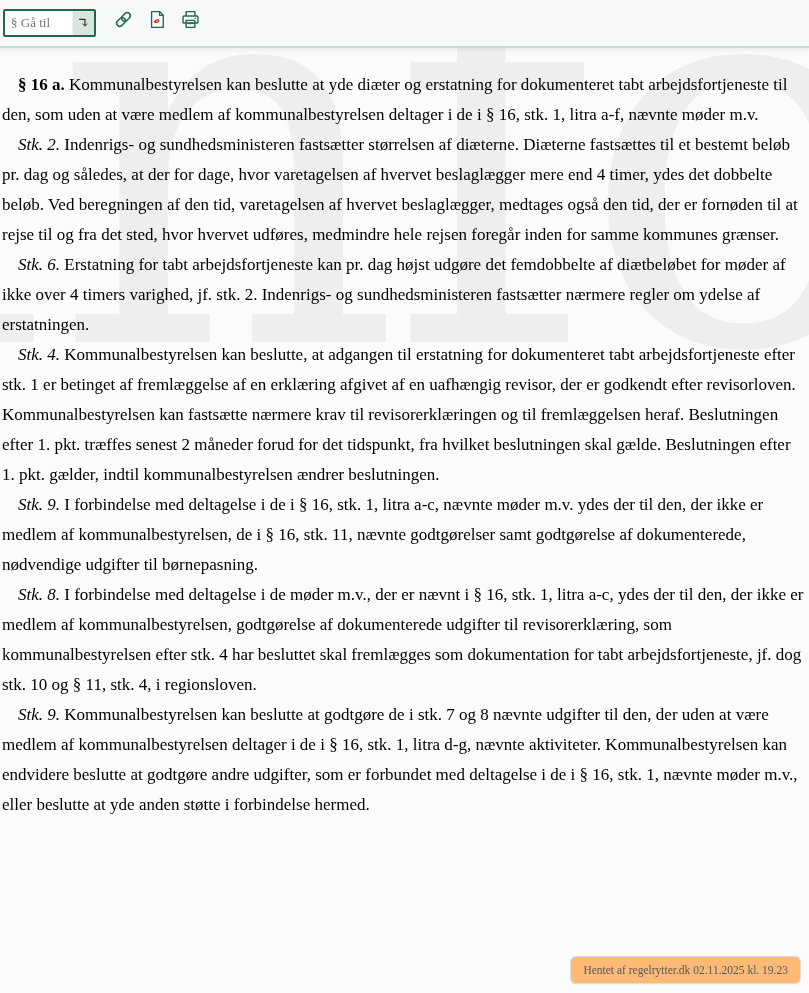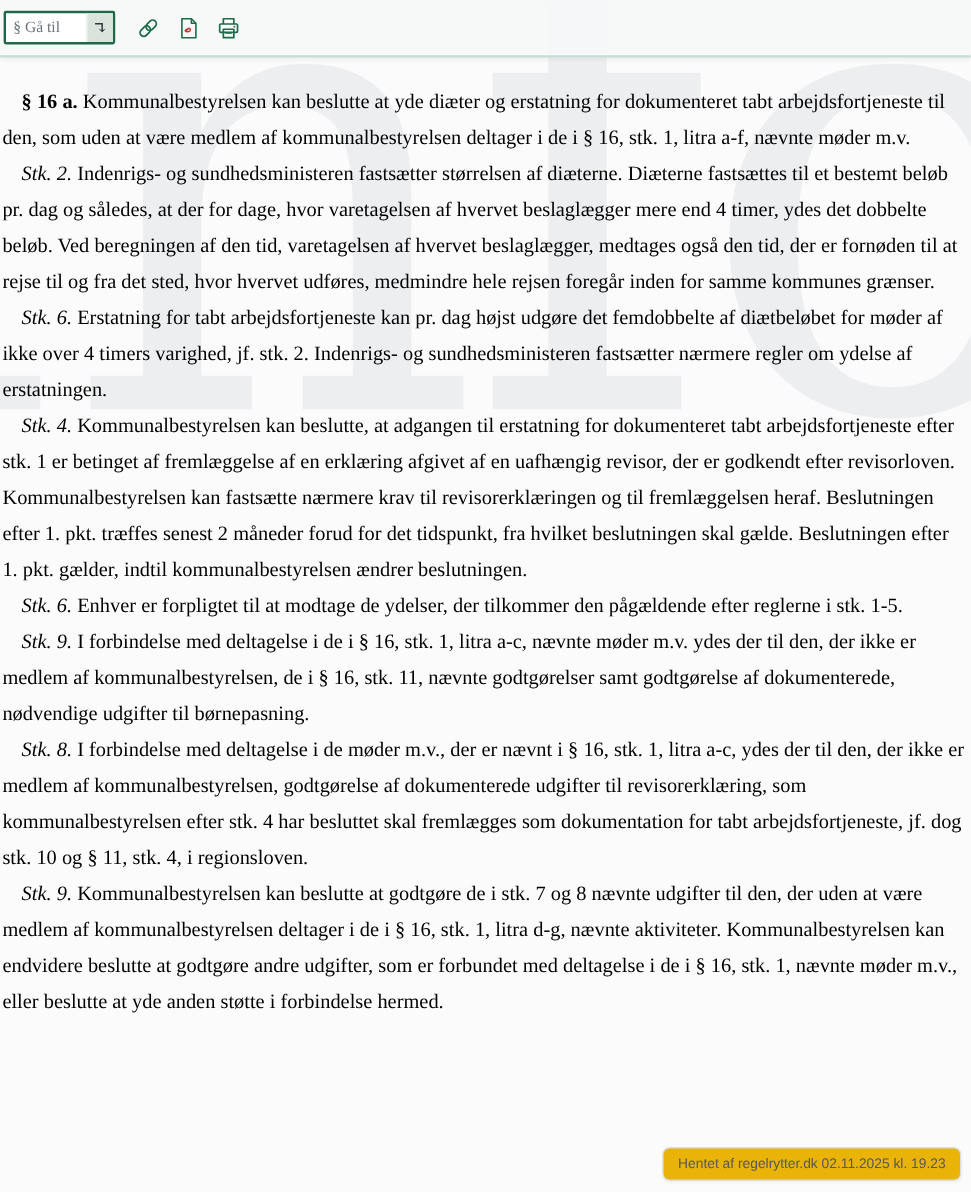--- a/index.html
+++ b/index.html
@@ -41,21 +41,21 @@
     justify-content: space-between;
     padding: 0 8px 0 3px;
   }
   .doc-title {
     font-size: 20px;
     color: #1e2b33;
     letter-spacing: 0.2px;
   }
   .header-controls {
     display: flex;
-    align-items: center;
+    align-items: flex-start;
     gap: 13px;
   }
   .goto-box {
     display: flex;
     align-items: stretch;
     height: 28px;
     width: 93px;
     border: 2px solid #20684a;
     border-radius: 2px;
     background: #ffffff;
@@ -117,25 +117,25 @@
   }
   .para-label-bold { font-weight: bold; }
   .para-label-italic { font-style: italic; }
 
   
   .stamp {
     position: absolute;
     right: 8px;
     bottom: 9px;
     z-index: 3;
-    background: #eab308;
+    background: #fdba74;
     border: 1px solid #dadce0;
     border-radius: 6px;
     padding: 7px 12px;
-    font-family: Liberation Sans, sans-serif;
+    font-family: Liberation Serif, serif;
     font-size: 11.5px;
     color: #55585e;
     box-shadow: 0 1px 2px rgba(0,0,0,0.04);
     white-space: nowrap;
   }
 </style>
 </head>
 <body>
 
 <div class="watermark">Information</div>
@@ -183,19 +183,18 @@
       </span>
     </button>
   </div>
 </div>
 
 <div class="doc-body" id="doc-body">
     <p><span class="para-label-bold">§ 16 a.</span><span> Kommunalbestyrelsen kan beslutte at yde diæter og erstatning for dokumenteret tabt arbejdsfortjeneste til den, som uden at være medlem af kommunalbestyrelsen deltager i de i § 16, stk. 1, litra a-f, nævnte møder m.v.</span></p>
     <p><span class="para-label-italic">Stk. 2.</span><span> Indenrigs- og sundhedsministeren fastsætter størrelsen af diæterne. Diæterne fastsættes til et bestemt beløb pr. dag og således, at der for dage, hvor varetagelsen af hvervet beslaglægger mere end 4 timer, ydes det dobbelte beløb. Ved beregningen af den tid, varetagelsen af hvervet beslaglægger, medtages også den tid, der er fornøden til at rejse til og fra det sted, hvor hvervet udføres, medmindre hele rejsen foregår inden for samme kommunes grænser.</span></p>
     <p><span class="para-label-italic">Stk. 6.</span><span> Erstatning for tabt arbejdsfortjeneste kan pr. dag højst udgøre det femdobbelte af diætbeløbet for møder af ikke over 4 timers varighed, jf. stk. 2. Indenrigs- og sundhedsministeren fastsætter nærmere regler om ydelse af erstatningen.</span></p>
     <p><span class="para-label-italic">Stk. 4.</span><span> Kommunalbestyrelsen kan beslutte, at adgangen til erstatning for dokumenteret tabt arbejdsfortjeneste efter stk. 1 er betinget af fremlæggelse af en erklæring afgivet af en uafhængig revisor, der er godkendt efter revisorloven. Kommunalbestyrelsen kan fastsætte nærmere krav til revisorerklæringen og til fremlæggelsen heraf. Beslutningen efter 1. pkt. træffes senest 2 måneder forud for det tidspunkt, fra hvilket beslutningen skal gælde. Beslutningen efter 1. pkt. gælder, indtil kommunalbestyrelsen ændrer beslutningen.</span></p>
-    <p><span class="para-label-italic">Stk. 6.</span><span> Enhver er forpligtet til at modtage de ydelser, der tilkommer den pågældende efter reglerne i stk. 1-5.</span></p>
     <p><span class="para-label-italic">Stk. 9.</span><span> I forbindelse med deltagelse i de i § 16, stk. 1, litra a-c, nævnte møder m.v. ydes der til den, der ikke er medlem af kommunalbestyrelsen, de i § 16, stk. 11, nævnte godtgørelser samt godtgørelse af dokumenterede, nødvendige udgifter til børnepasning.</span></p>
     <p><span class="para-label-italic">Stk. 8.</span><span> I forbindelse med deltagelse i de møder m.v., der er nævnt i § 16, stk. 1, litra a-c, ydes der til den, der ikke er medlem af kommunalbestyrelsen, godtgørelse af dokumenterede udgifter til revisorerklæring, som kommunalbestyrelsen efter stk. 4 har besluttet skal fremlægges som dokumentation for tabt arbejdsfortjeneste, jf. dog stk. 10 og § 11, stk. 4, i regionsloven.</span></p>
     <p><span class="para-label-italic">Stk. 9.</span><span> Kommunalbestyrelsen kan beslutte at godtgøre de i stk. 7 og 8 nævnte udgifter til den, der uden at være medlem af kommunalbestyrelsen deltager i de i § 16, stk. 1, litra d-g, nævnte aktiviteter. Kommunalbestyrelsen kan endvidere beslutte at godtgøre andre udgifter, som er forbundet med deltagelse i de i § 16, stk. 1, nævnte møder m.v., eller beslutte at yde anden støtte i forbindelse hermed.</span></p>
   </div>
 
 <div class="stamp">Hentet af regelrytter.dk 02.11.2025 kl. 19.23</div>
 
 </body></html>

